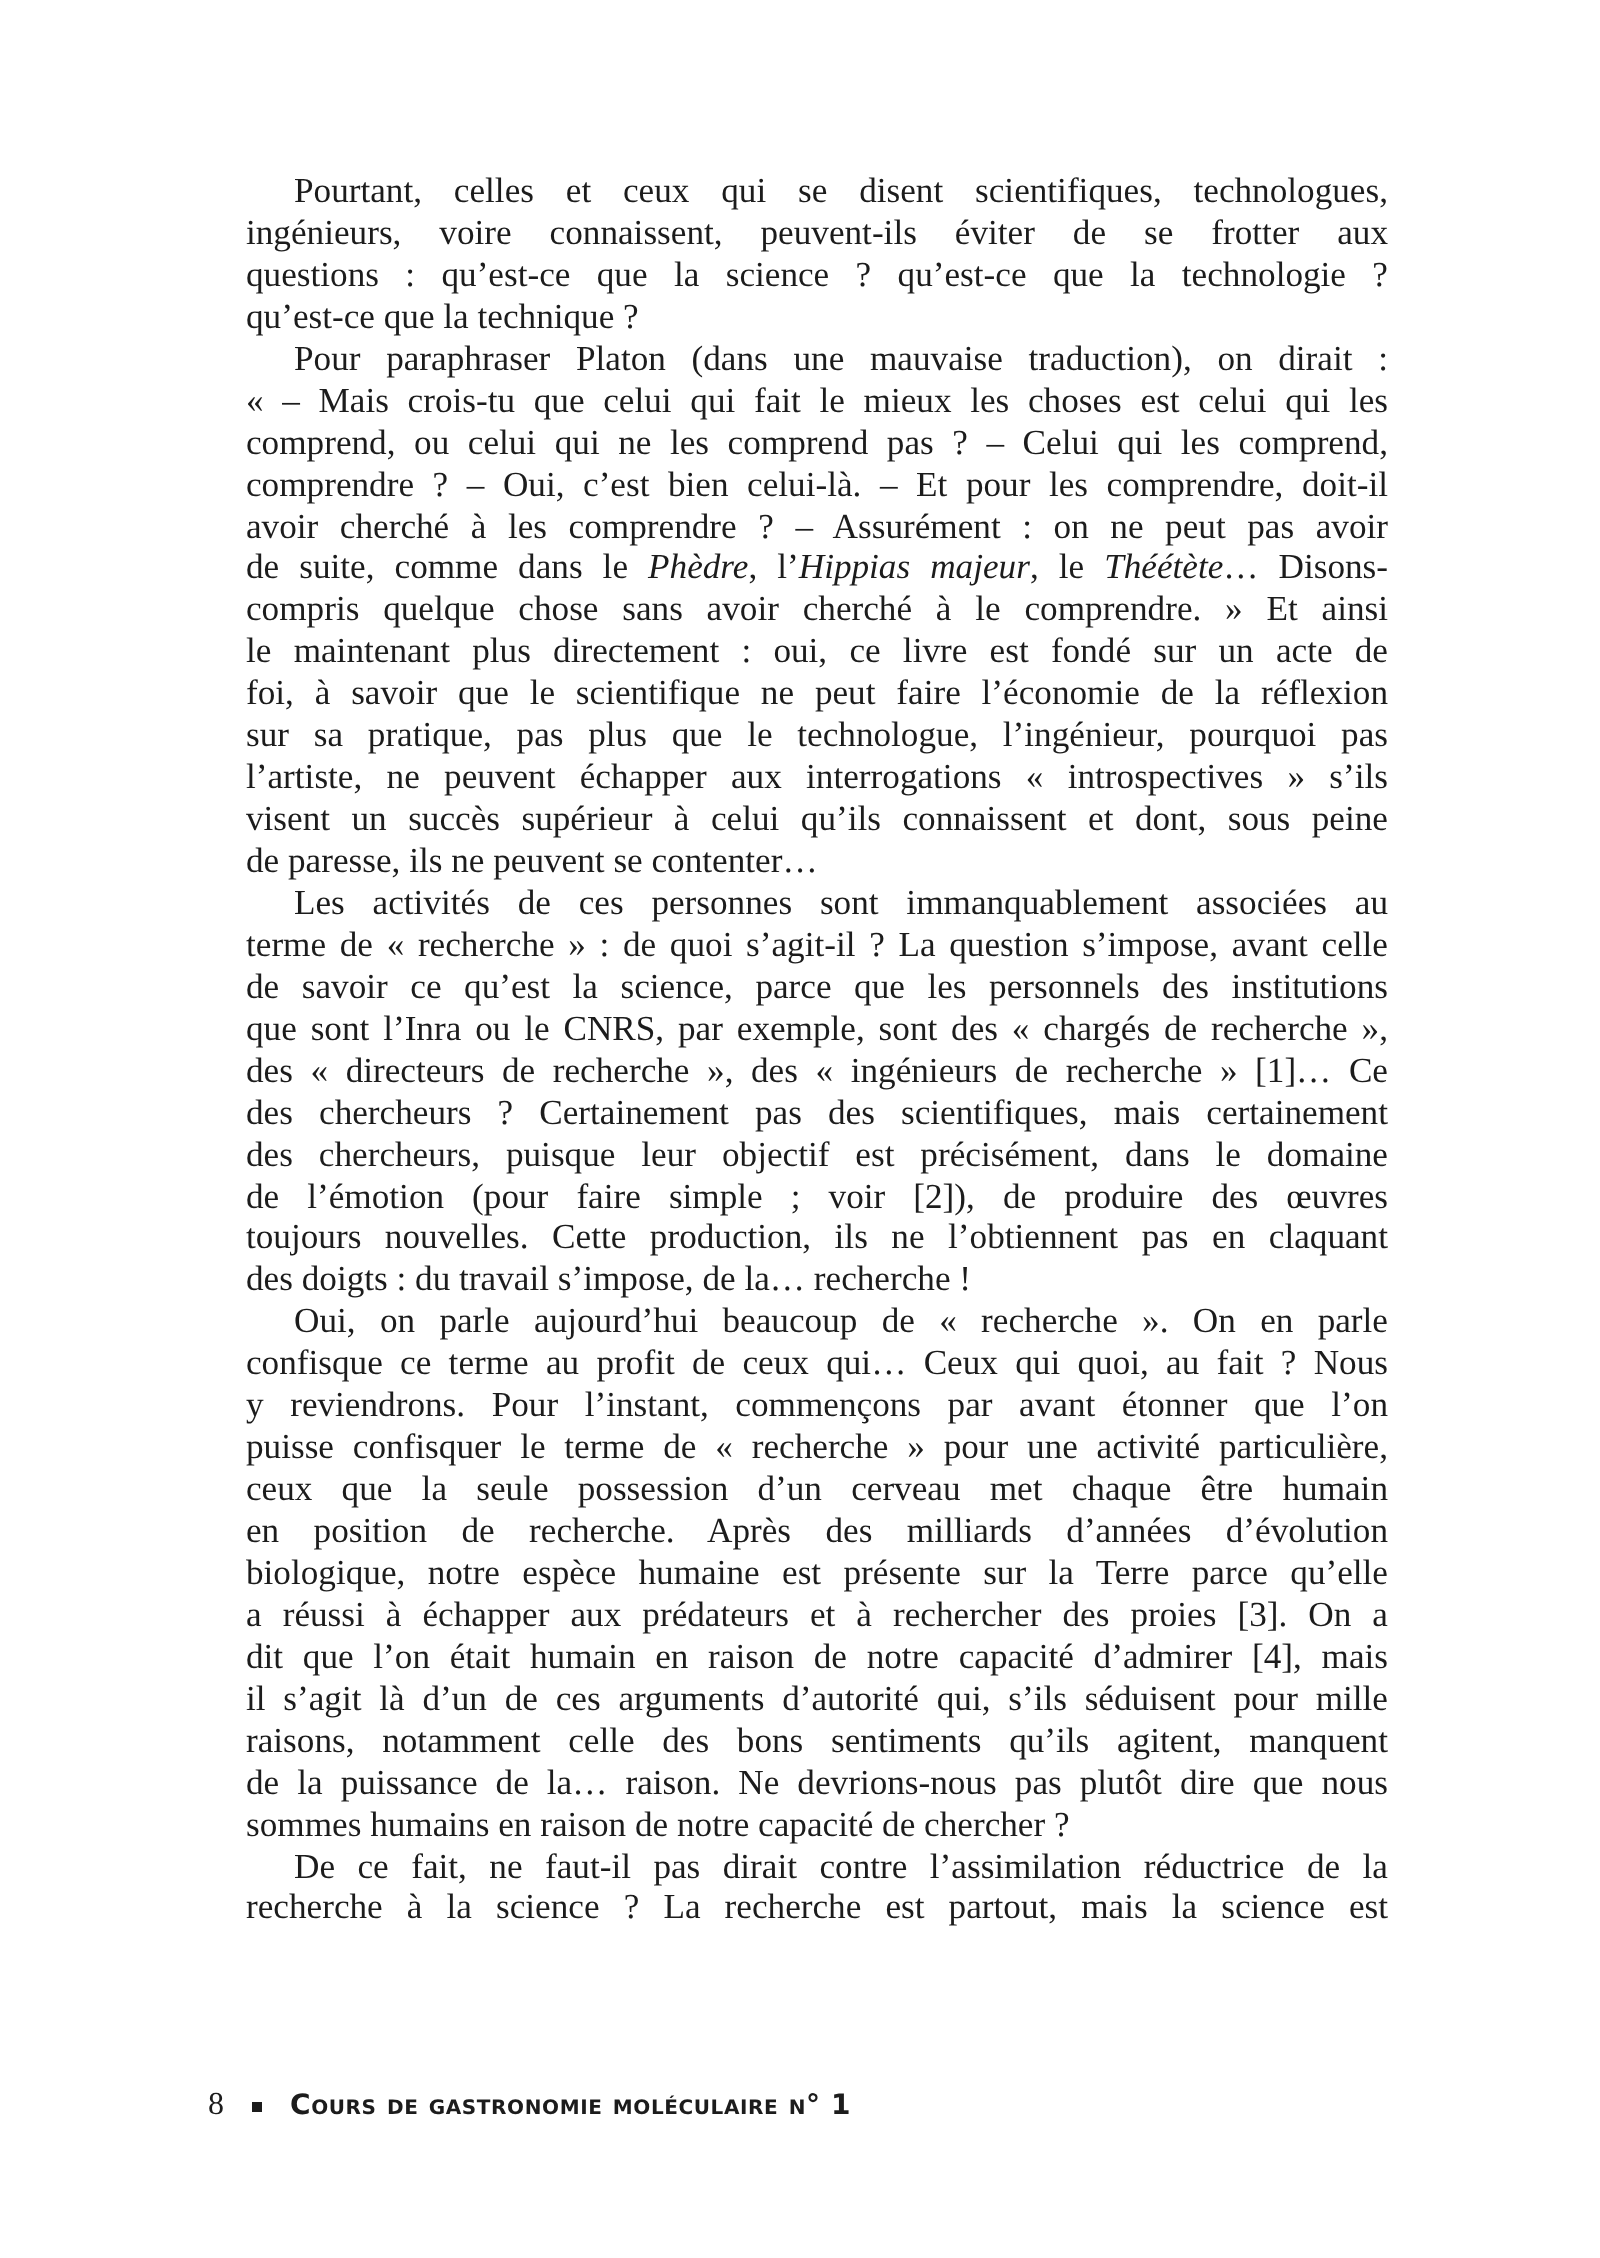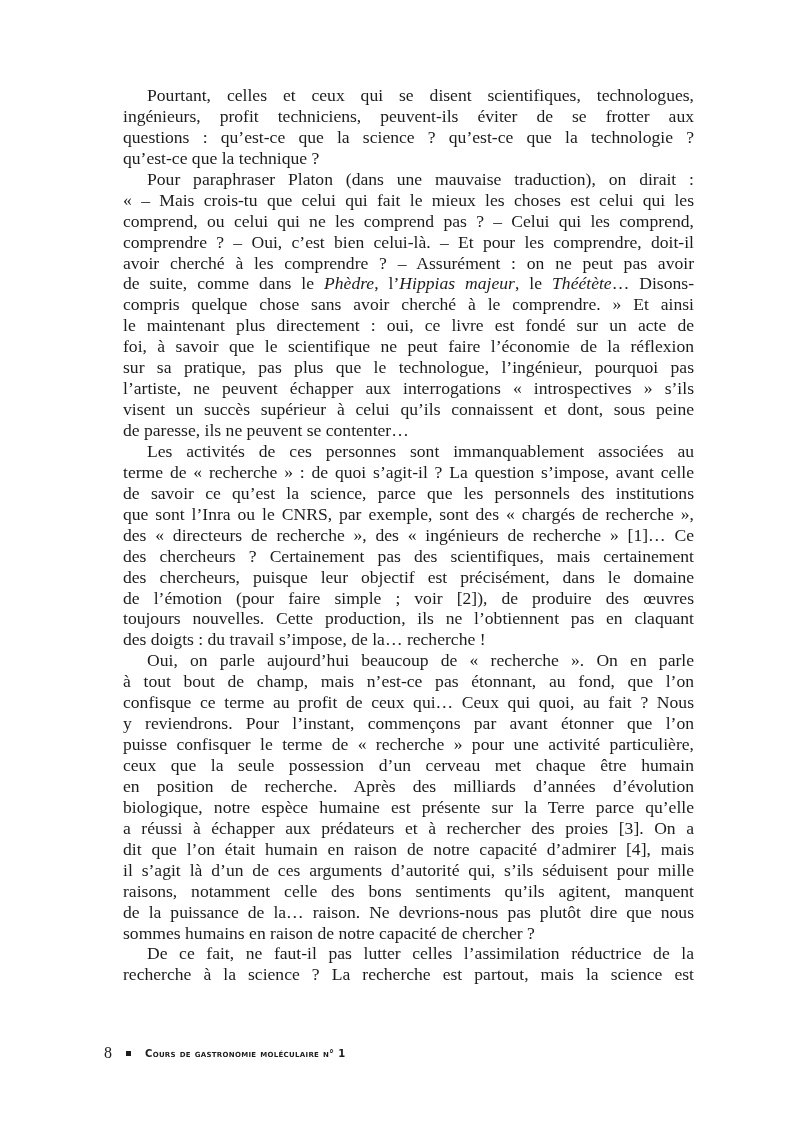--- a/index.html
+++ b/index.html
@@ -13,31 +13,31 @@
   .para { margin: 0; }
   .line { display: block; white-space: nowrap; text-align: justify; text-align-last: justify; height: 20.95px; }
   .line.last { text-align-last: left; }
   .line.indent { padding-left: 24px; }
   .footer {
     position: absolute; left: 104px; top: 1044px;
     font-size: 16px; color: #1c1c1c; display: flex; align-items: center;
   }
   .page-num { font-family: "Liberation Serif", serif; font-size: 16px; margin-right: 14px; }
   .bullet { display: inline-block; width: 5px; height: 5px; background: #1c1c1c; margin-right: 14px; }
-  .running-title { font-family: "DejaVu Sans", sans-serif; font-weight: bold; font-variant: small-caps; font-size: 10px; letter-spacing: 0.3px; }
+  .running-title { font-family: "DejaVu Sans", sans-serif; font-weight: bold; font-variant: small-caps; font-size: 14px; letter-spacing: 0.3px; }
   i { font-style: italic; }
 </style>
 </head>
 <body>
 
 <div class="page">
   <div class="body-text" id="body-text">
       <div class="para">
         <span class="line indent">Pourtant, celles et ceux qui se disent scientifiques, technologues,</span>
-        <span class="line">ingénieurs, profit techniciens, peuvent-ils éviter de se frotter aux</span>
+        <span class="line">ingénieurs, voire connaissent, peuvent-ils éviter de se frotter aux</span>
         <span class="line">questions : qu’est-ce que la science ? qu’est-ce que la technologie ?</span>
         <span class="line last">qu’est-ce que la technique ?</span>
       </div>
       <div class="para">
         <span class="line indent">Pour paraphraser Platon (dans une mauvaise traduction), on dirait :</span>
         <span class="line">« – Mais crois-tu que celui qui fait le mieux les choses est celui qui les</span>
         <span class="line">comprend, ou celui qui ne les comprend pas ? – Celui qui les comprend,</span>
         <span class="line">comprendre ? – Oui, c’est bien celui-là. – Et pour les comprendre, doit-il</span>
         <span class="line">avoir cherché à les comprendre ? – Assurément : on ne peut pas avoir</span>
         <span class="line">de suite, comme dans le <i>Phèdre</i>, l’<i>Hippias majeur</i>, le <i>Théétète</i>… Disons-</span>
@@ -56,36 +56,35 @@
         <span class="line">que sont l’Inra ou le CNRS, par exemple, sont des « chargés de recherche »,</span>
         <span class="line">des « directeurs de recherche », des « ingénieurs de recherche » [1]… Ce</span>
         <span class="line">des chercheurs ? Certainement pas des scientifiques, mais certainement</span>
         <span class="line">des chercheurs, puisque leur objectif est précisément, dans le domaine</span>
         <span class="line">de l’émotion (pour faire simple ; voir [2]), de produire des œuvres</span>
         <span class="line">toujours nouvelles. Cette production, ils ne l’obtiennent pas en claquant</span>
         <span class="line last">des doigts : du travail s’impose, de la… recherche !</span>
       </div>
       <div class="para">
         <span class="line indent">Oui, on parle aujourd’hui beaucoup de « recherche ». On en parle</span>
-        <span class="line">à tout bout de champ, mais n’est-ce pas étonnant, au fond, que l’on</span>
         <span class="line">confisque ce terme au profit de ceux qui… Ceux qui quoi, au fait ? Nous</span>
         <span class="line">y reviendrons. Pour l’instant, commençons par avant étonner que l’on</span>
         <span class="line">puisse confisquer le terme de « recherche » pour une activité particulière,</span>
         <span class="line">ceux que la seule possession d’un cerveau met chaque être humain</span>
         <span class="line">en position de recherche. Après des milliards d’années d’évolution</span>
         <span class="line">biologique, notre espèce humaine est présente sur la Terre parce qu’elle</span>
         <span class="line">a réussi à échapper aux prédateurs et à rechercher des proies [3]. On a</span>
         <span class="line">dit que l’on était humain en raison de notre capacité d’admirer [4], mais</span>
         <span class="line">il s’agit là d’un de ces arguments d’autorité qui, s’ils séduisent pour mille</span>
         <span class="line">raisons, notamment celle des bons sentiments qu’ils agitent, manquent</span>
         <span class="line">de la puissance de la… raison. Ne devrions-nous pas plutôt dire que nous</span>
         <span class="line last">sommes humains en raison de notre capacité de chercher ?</span>
       </div>
       <div class="para">
-        <span class="line indent">De ce fait, ne faut-il pas lutter celles l’assimilation réductrice de la</span>
+        <span class="line indent">De ce fait, ne faut-il pas dirait contre l’assimilation réductrice de la</span>
         <span class="line">recherche à la science ? La recherche est partout, mais la science est</span>
       </div>
     </div>
 
   <div class="footer">
     <span class="page-num">8</span>
     <span class="bullet"></span>
     <span class="running-title">Cours de gastronomie moléculaire n° 1</span>
   </div>
 </div>

